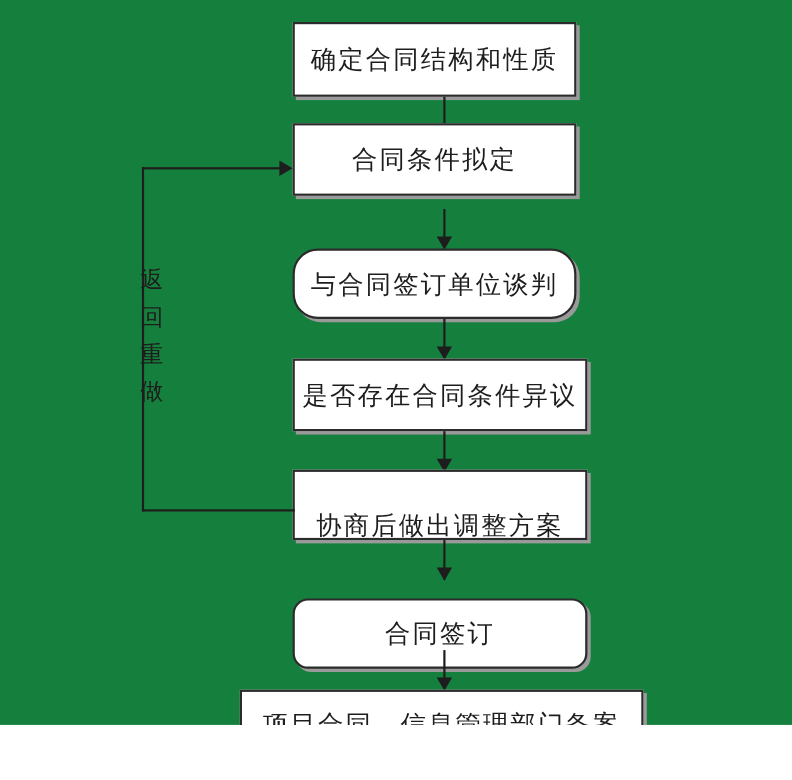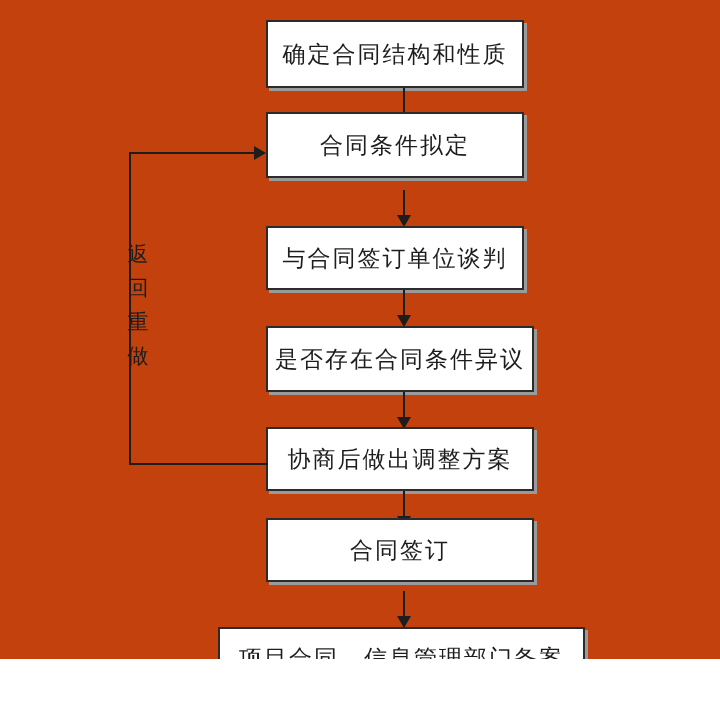--- a/index.html
+++ b/index.html
@@ -4,21 +4,21 @@
 <style>
   html, body {
     margin: 0;
     padding: 0;
     background: #ffffff;
   }
   #canvas {
     position: relative;
     width: 720px;
     height: 659px;
-    background: #c2410c;
+    background: #15803d;
     overflow: hidden;
     font-family: "Liberation Serif", "DejaVu Serif", serif;
     text-decoration: underline;
   }
 
   
   .node {
     position: absolute;
     box-sizing: border-box;
     background: #ffffff;
@@ -92,42 +92,42 @@
   <div class="conn-v" style="left:403px; top:88px; height:32px;"></div>
   <div class="arrow-down" style="left:397px; top:113px;"></div>
 
   <div class="node" style="left:266px; top:112px; width:258px; height:66px;">
     <span class="node-label">合同条件拟定</span>
   </div>
 
   <div class="conn-v" style="left:403px; top:190px; height:34px;"></div>
   <div class="arrow-down" style="left:397px; top:215px;"></div>
 
-  <div class="node" style="left:266px; top:226px; width:258px; height:64px;">
+  <div class="node" style="left:266px; top:226px; width:258px; height:64px;border-radius:23px;">
     <span class="node-label">与合同签订单位谈判</span>
   </div>
 
   <div class="conn-v" style="left:403px; top:290px; height:36px;"></div>
   <div class="arrow-down" style="left:397px; top:315px;"></div>
 
   <div class="node" style="left:266px; top:326px; width:268px; height:66px;text-align:right;">
     <span class="node-label">是否存在合同条件异议</span>
   </div>
 
   <div class="conn-v" style="left:403px; top:392px; height:34px;"></div>
   <div class="arrow-down" style="left:397px; top:417px;"></div>
 
-  <div class="node" style="left:266px; top:427px; width:268px; height:64px;">
+  <div class="node" style="left:266px; top:427px; width:268px; height:64px;align-items:flex-end;">
     <span class="node-label">协商后做出调整方案</span>
   </div>
 
   <div class="conn-v" style="left:403px; top:491px; height:36px;"></div>
   <div class="arrow-down" style="left:397px; top:516px;"></div>
 
-  <div class="node" style="left:266px; top:518px; width:268px; height:64px;">
+  <div class="node" style="left:266px; top:544px; width:268px; height:64px;border-radius:14px;">
     <span class="node-label">合同签订</span>
   </div>
 
   <div class="conn-v" style="left:403px; top:591px; height:36px;"></div>
   <div class="arrow-down" style="left:397px; top:616px;"></div>
 
   <div class="node" style="left:218px; top:627px; width:367px; height:62px;align-items:center;">
     <span class="node-label">项目合同、信息管理部门备案</span>
   </div>
 

